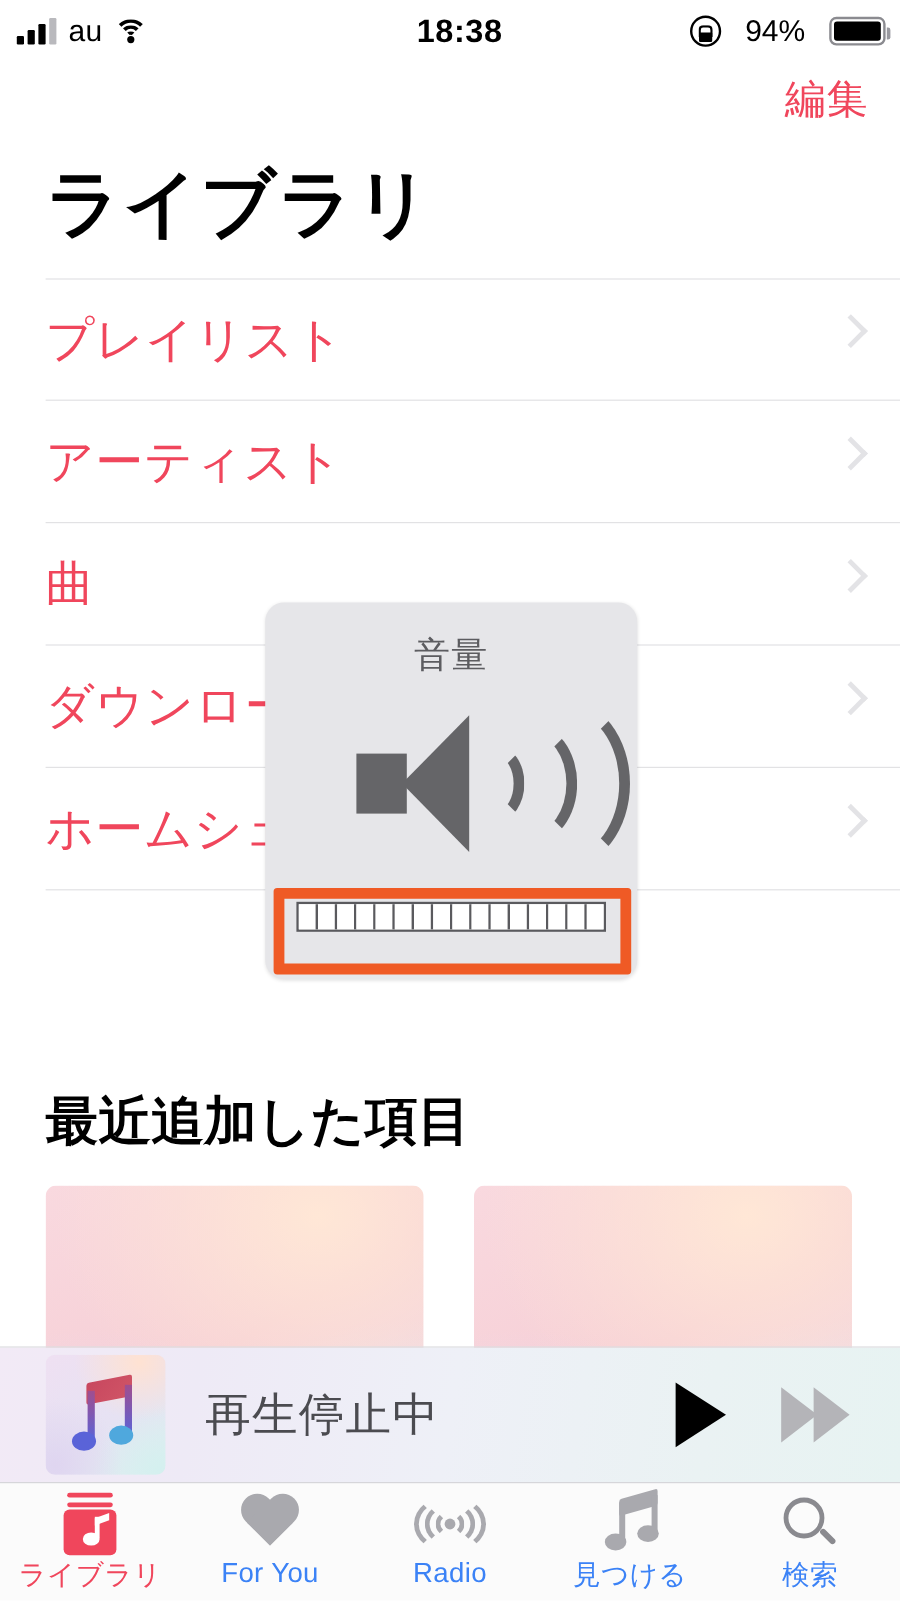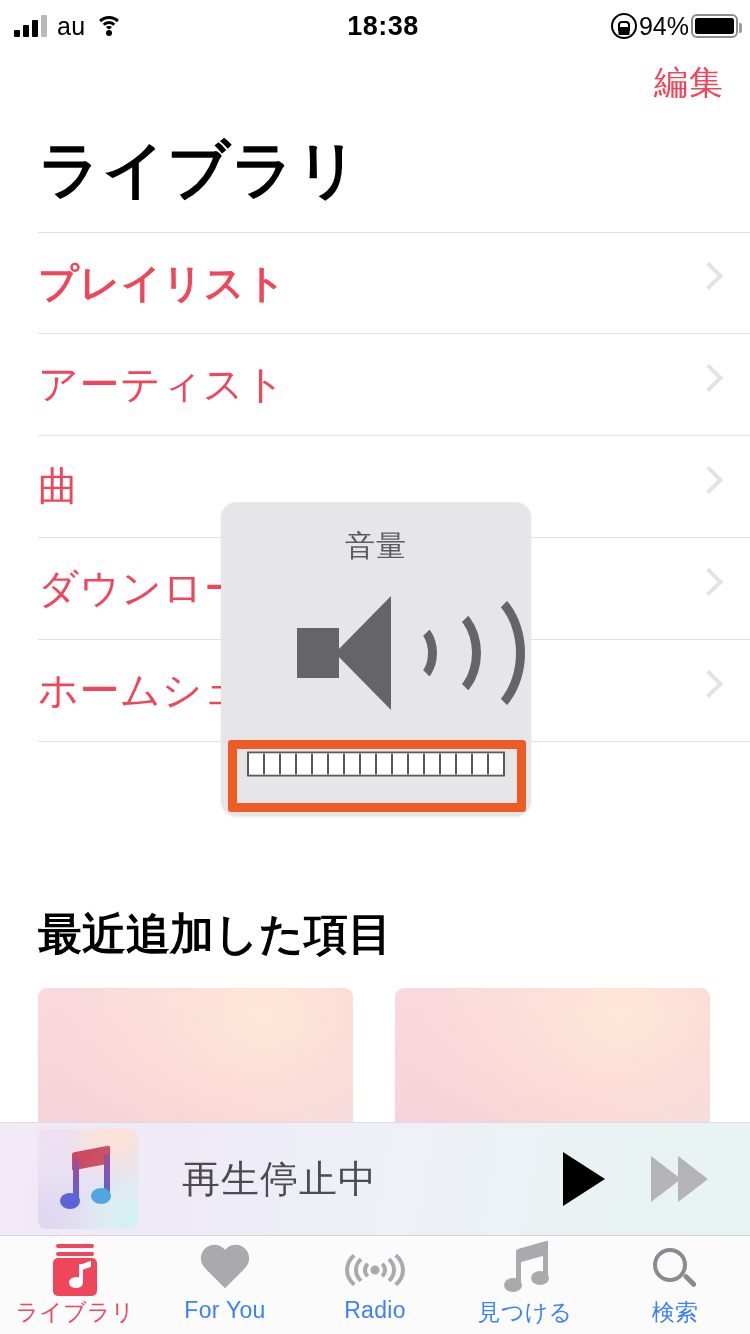--- a/index.html
+++ b/index.html
@@ -24,21 +24,21 @@
   .bars i:nth-child(3){ height:17px; }
   .bars i:nth-child(4){ height:22px; background:#b9b9bd; }
   .carrier{ font-size:25px; letter-spacing:.3px; }
   .wifi{ width:28px; height:22px; position:relative; }
   .wifi span{ position:absolute; left:50%; transform:translateX(-50%); border:3.2px solid #000; border-bottom-color:transparent; border-left-color:transparent; border-right-color:transparent; border-radius:50%; }
   .wifi span:nth-child(1){ width:28px; height:28px; top:1px; }
   .wifi span:nth-child(2){ width:18px; height:18px; top:6px; }
   .wifi span:nth-child(3){ width:8px;  height:8px;  top:11px; }
   .wifi b{ position:absolute; left:50%; bottom:1px; transform:translateX(-50%); width:6px; height:6px; border-radius:50%; background:#000; }
   .sb-time{ position:absolute; left:16px; right:0; top:0; height:52px; display:flex; align-items:center; justify-content:center; font-size:27px; font-weight:bold; letter-spacing:.5px; }
-  .sb-right{ position:absolute; right:12px; top:0; height:52px; display:flex; align-items:center; gap:2px; }
+  .sb-right{ position:absolute; right:12px; top:0; height:52px; display:flex; align-items:center; gap:20px; }
   .rotlock{ width:26px; height:26px; border:2.6px solid #000; border-radius:50%; position:relative; }
   .rotlock::before{ content:""; position:absolute; left:50%; top:6px; transform:translateX(-50%); width:8px; height:8px; border:2.4px solid #000; border-bottom:none; border-radius:4px 4px 0 0; }
   .rotlock::after{ content:""; position:absolute; left:50%; top:12px; transform:translateX(-50%); width:11px; height:8px; background:#000; border-radius:1px; }
   .batt-pct{ font-size:25px; }
   .batt{ width:47px; height:24px; border:2.6px solid #8b8b90; border-radius:6px; padding:2px; position:relative; }
   .batt i{ display:block; width:100%; height:100%; background:#000; border-radius:2.5px; }
   .batt::after{ content:""; position:absolute; right:-6px; top:7px; width:3.5px; height:10px; background:#9a9aa0; border-radius:0 2px 2px 0; }
 
   
   .edit-btn{
@@ -51,21 +51,21 @@
     position:absolute; left:38px; top:128px;
     font-size:62px; font-weight:bold; color:#000; letter-spacing:1px;
   }
 
   
   .list{ position:absolute; left:0; top:232px; width:750px; }
   .row{
     position:relative; height:102px; margin-left:38px; padding-right:38px;
     display:flex; align-items:center; border-bottom:1.5px solid #e2e2e4;
   }
-  .row:first-child{ border-top:1.5px solid #e2e2e4;font-weight:bold; }
+  .row:first-child{ border-top:1.5px solid #e2e2e4; }
   .row-label{ font-size:40px; color:#f0465c; letter-spacing:.5px; }
   .chev{ position:absolute; right:38px; top:50%; transform:translateY(-50%); width:20px; height:20px; border-right:4.5px solid #e3e3e6; border-top:4.5px solid #e3e3e6; transform-origin:center; rotate:45deg; margin-top:-10px; }
 
   
   .section-title{
     position:absolute; left:38px; top:905px;
     font-size:44px; font-weight:bold; color:#000;
   }
 
   
@@ -160,21 +160,21 @@
   }
   .mp-note .stem1,.mp-note .stem2{
     position:absolute; width:6px; background:linear-gradient(180deg,#a04e8f 0%,#5a63d8 100%);
   }
   .mp-note .stem1{ left:13px; top:10px; height:42px; }
   .mp-note .stem2{ left:44px; top:5px; height:42px; }
   .mp-note .head1,.mp-note .head2{ position:absolute; width:20px; height:16px; border-radius:50%; }
   .mp-note .head1{ left:0px;  top:44px; background:#5a63d8; }
   .mp-note .head2{ left:31px; top:39px; background:#4fa8dd; }
   .mp-label{
-    margin-left:44px; font-size:38px; color:#4b4b50; letter-spacing:1px;
+    margin-left:33px; font-size:38px; color:#4b4b50; letter-spacing:1px;
   }
   .mp-controls{ position:absolute; right:42px; display:flex; align-items:center; gap:46px; }
   .btn-play{
     width:0; height:0; border-left:42px solid #000;
     border-top:27px solid transparent; border-bottom:27px solid transparent;
   }
   .btn-ff{ display:flex; }
   .btn-ff i{
     width:0; height:0; border-left:30px solid #b4b4b8;
     border-top:23px solid transparent; border-bottom:23px solid transparent;

